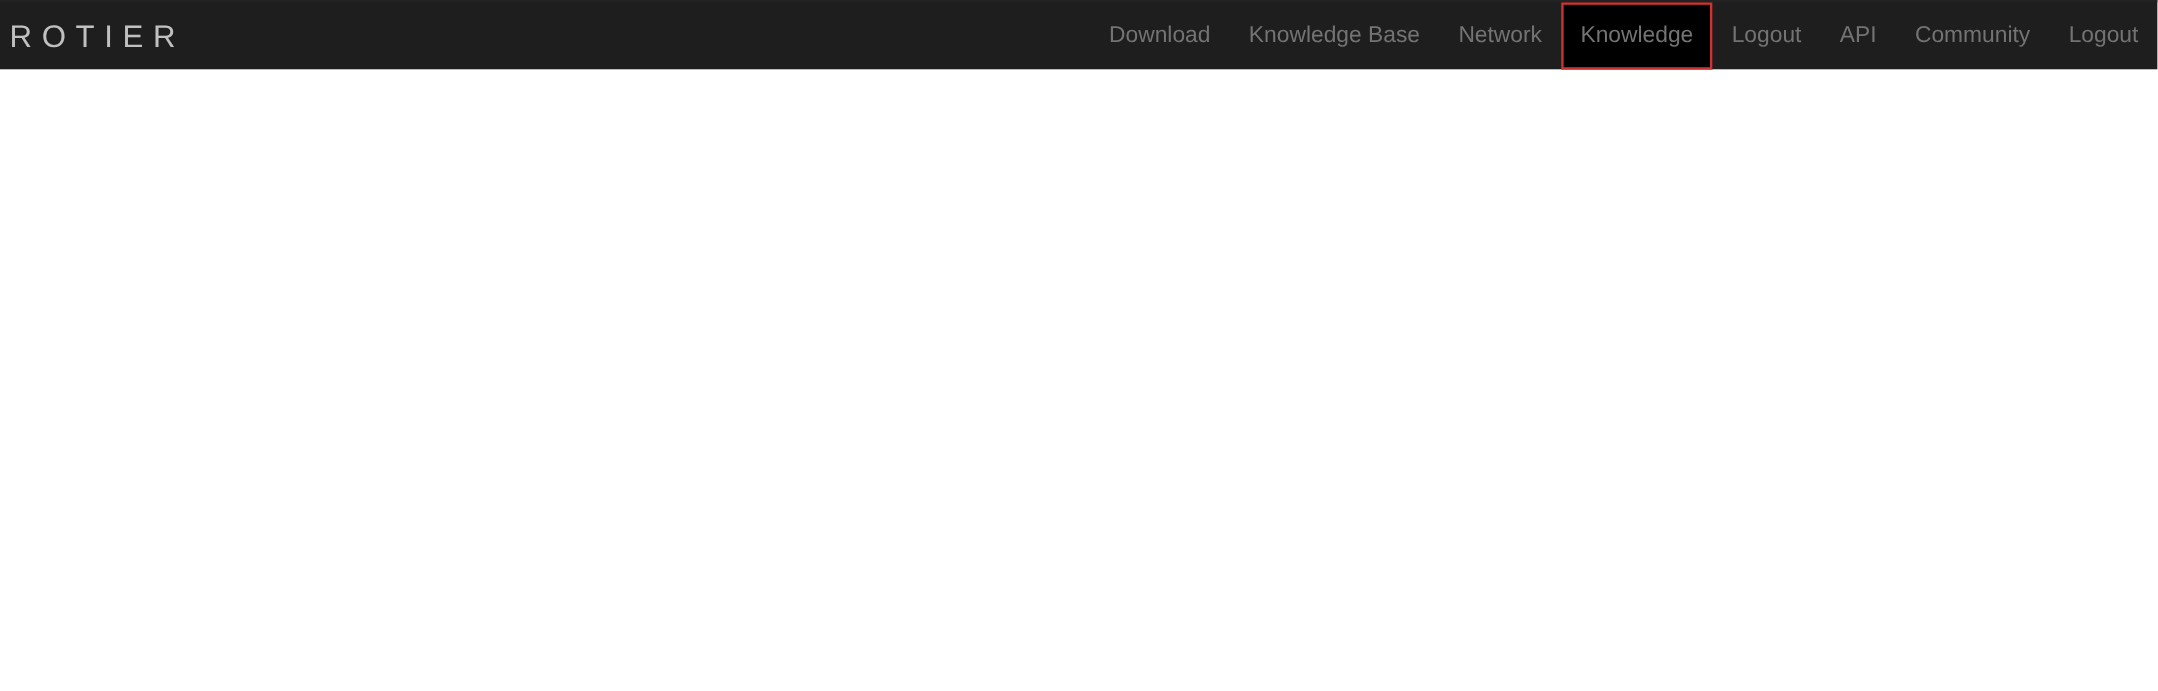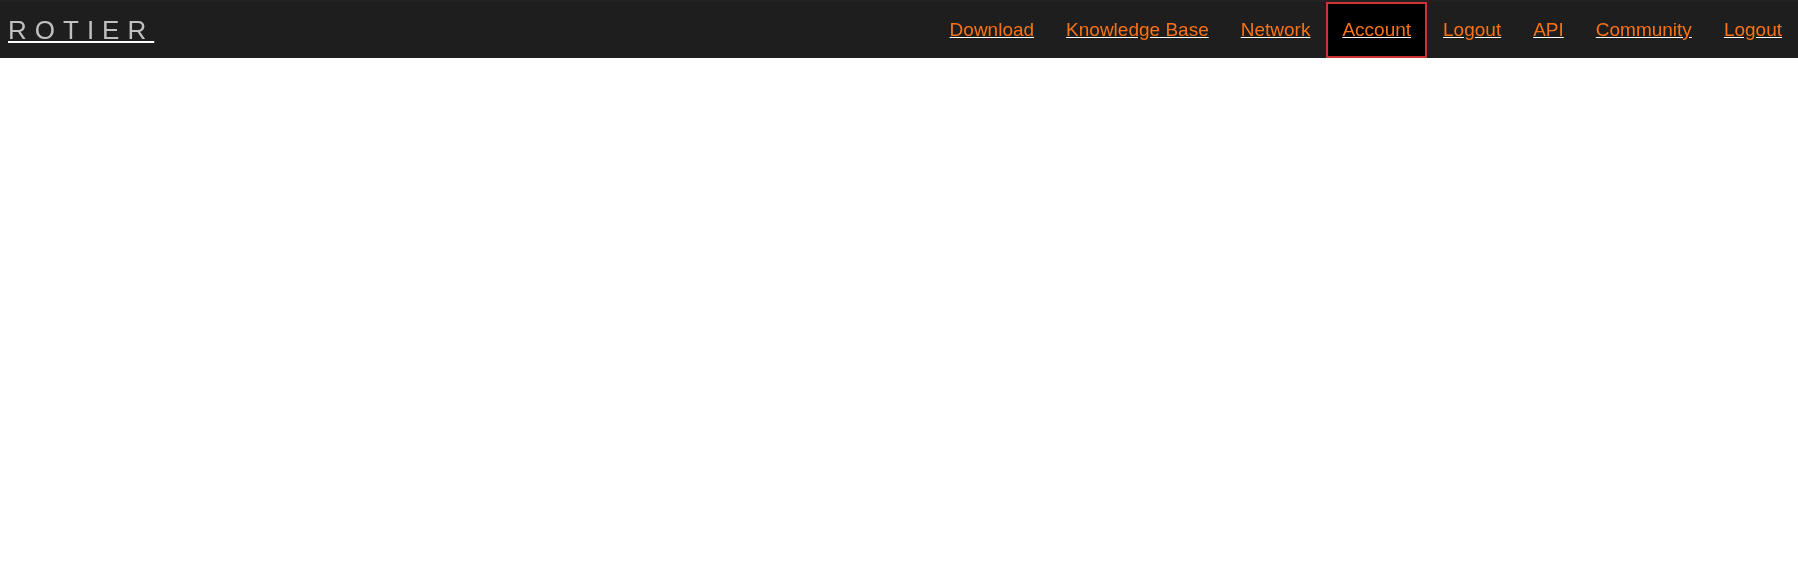--- a/index.html
+++ b/index.html
@@ -14,37 +14,36 @@
     
     .topbar {
       background: #1e1e1e;
       height: 58px;
       border-top: 2px solid #222;
       display: flex;
       align-items: center;
       justify-content: space-between;
       color: #fff;
       padding: 0 0 0 8px;
-      text-decoration: underline;
     }
     .brand {
       font-family: "Segoe UI", Arial, sans-serif;
       font-weight: 200;
       letter-spacing: 8px;
       font-size: 26px;
       color: #c0c0c0;
       white-space: nowrap;
     }
     .nav {
       display: flex;
       align-items: center;
       height: 100%;
     }
     .nav-item {
-      color: #f97316;
+      color: #737373;
       font-size: 19px;
       padding: 0 16px;
       height: 100%;
       display: flex;
       align-items: center;
       cursor: pointer;
     }
     .nav-item.active {
       outline: 2px solid #c33;
       outline-offset: -2px;
@@ -159,21 +158,21 @@
   </style>
 </head>
 <body>
 
 <div class="topbar">
   <div class="brand">ROTIER</div>
   <div class="nav">
     <div class="nav-item">Download</div>
     <div class="nav-item">Knowledge Base</div>
     <div class="nav-item">Network</div>
-    <div class="nav-item active">Account</div>
+    <div class="nav-item active">Knowledge</div>
     <div class="nav-item">Logout</div>
     <div class="nav-item">API</div>
     <div class="nav-item">Community</div>
     <div class="nav-item">Logout</div>
   </div>
 </div>
 
 <div class="main">
 
   <div class="create-wrap">

